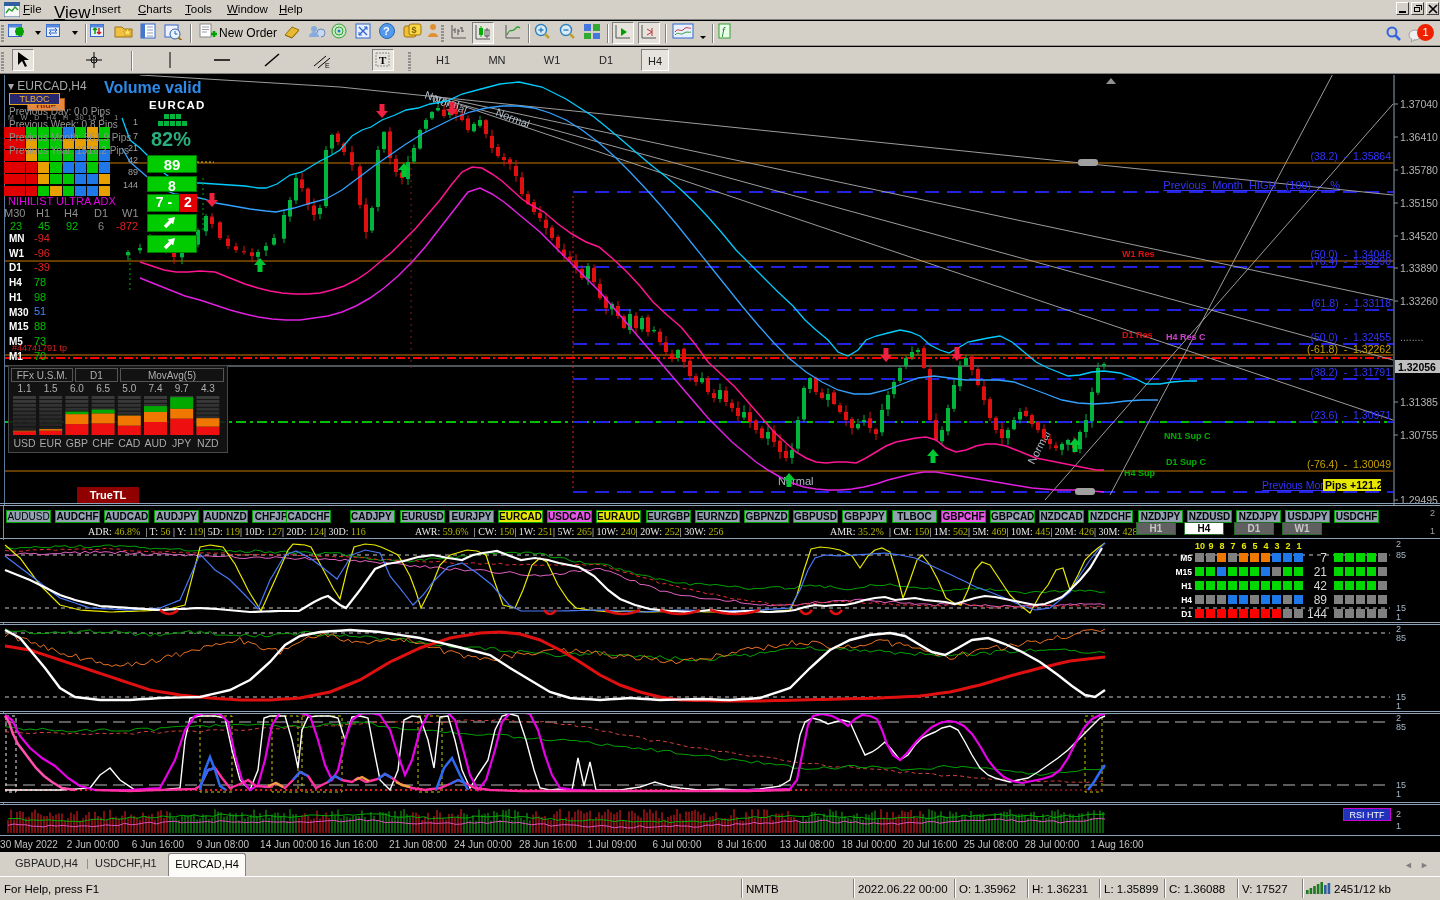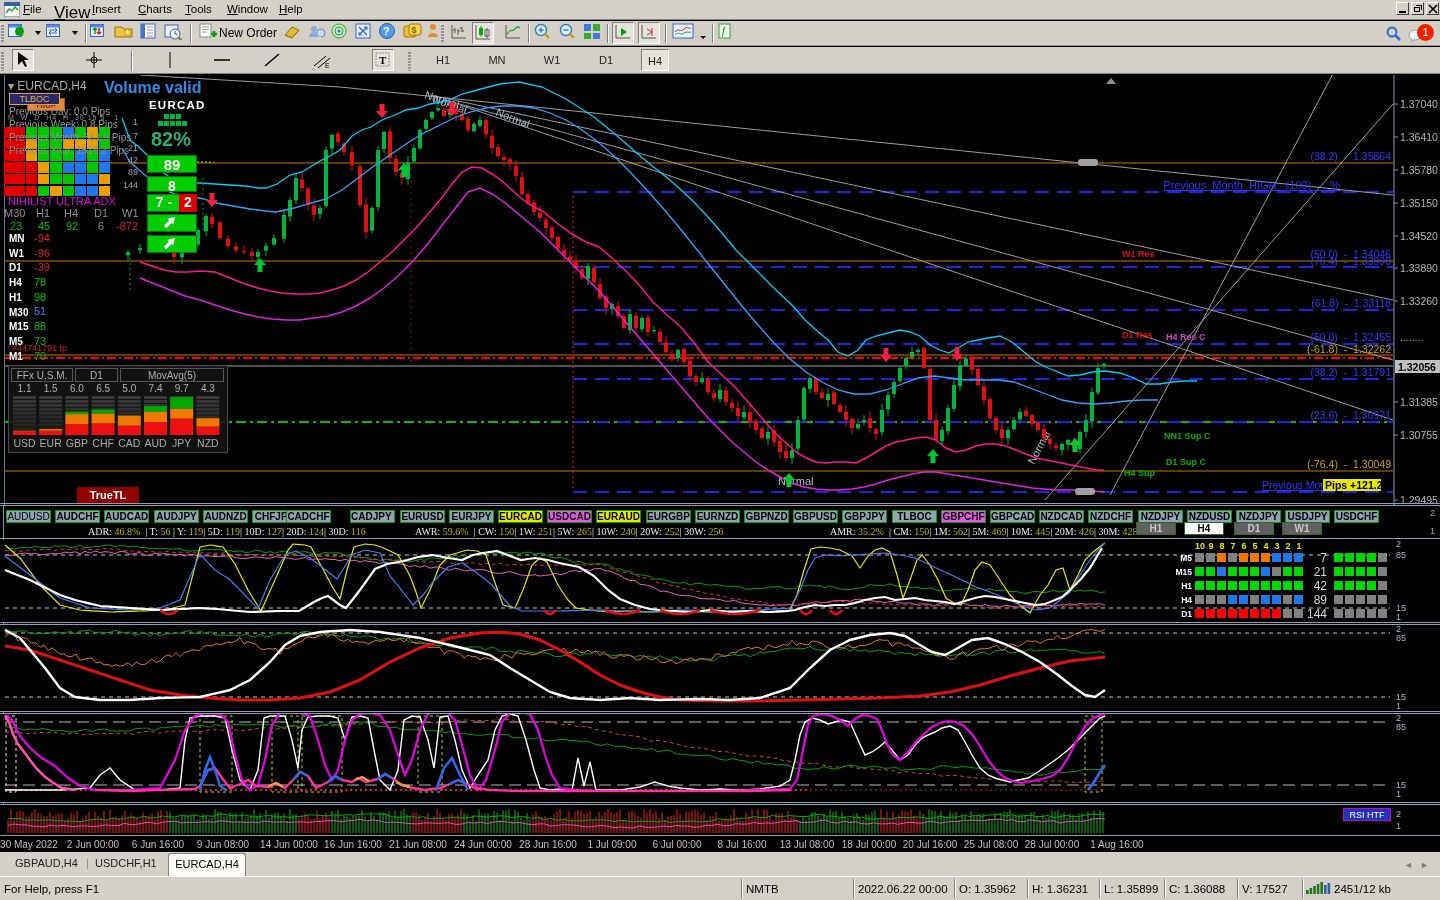--- a/index.html
+++ b/index.html
@@ -1457,21 +1457,21 @@
       <line x1="1103" y1="28" x2="1103" y2="7.0" stroke="#0A5A0A" stroke-width="2"></line>
       <polyline points="8.0,13.7 14.0,13.5 20.0,13.5 26.0,15.5 32.0,14.9 38.0,15.3 44.0,15.1 50.0,14.9 56.0,15.9 62.0,15.7 68.0,16.3 74.0,16.2 80.0,16.8 86.4,15.5 92.7,14.4 99.1,14.1 105.5,15.1 111.8,13.4 118.2,14.2 124.5,13.7 130.9,12.0 137.3,13.4 143.6,11.2 150.0,12.9 156.4,12.6 162.7,11.0 169.1,12.0 175.5,11.8 181.8,10.2 188.2,11.3 194.5,9.8 200.9,11.5 207.3,10.8 213.6,11.3 220.0,8.9 226.4,9.7 232.7,10.7 239.1,10.8 245.5,10.0 251.8,11.8 258.2,11.9 264.5,10.8 270.9,10.6 277.3,12.0 283.6,11.6 290.0,12.4 296.4,11.7 302.7,11.2 309.1,10.0 315.5,10.0 321.8,10.5 328.2,10.9 334.5,9.9 340.9,10.4 347.3,9.6 353.6,10.2 360.0,9.4 366.4,8.9 372.7,8.9 379.1,9.0 385.5,9.3 391.8,11.7 398.2,12.1 404.5,12.1 410.9,11.0 417.3,12.7 423.6,11.7 430.0,13.9 436.4,13.2 442.7,13.2 449.1,12.7 455.5,12.1 461.8,12.9 468.2,13.0 474.5,11.1 480.9,11.4 487.3,11.9 493.6,11.6 500.0,10.8 506.4,11.2 512.7,12.8 519.1,11.6 525.5,11.8 531.8,13.3 538.2,12.6 544.5,14.5 550.9,13.5 557.3,15.3 563.6,14.3 570.0,15.9 576.4,15.8 582.7,15.9 589.1,14.9 595.5,14.9 601.8,14.8 608.2,15.3 614.5,16.7 620.9,15.4 627.3,16.0 633.6,17.0 640.0,16.2 646.0,16.5 652.0,16.1 658.0,17.1 664.0,15.7 670.0,17.7 676.0,16.6 682.0,16.8 688.0,16.3 694.0,16.1 700.0,17.1 706.0,16.5 712.0,16.0 718.0,13.7 724.0,14.6 730.0,15.1 736.0,13.9 742.0,13.2 748.0,13.2 754.0,11.6 760.0,12.5 766.0,12.5 772.0,10.6 778.0,11.4 784.0,11.4 790.0,10.6 796.0,11.2 802.0,11.6 808.0,11.4 814.0,9.7 820.0,9.2 826.0,11.2 832.0,11.1 838.0,12.0 844.0,12.5 850.0,11.5 856.0,12.6 862.0,12.3 868.0,13.9 874.0,14.1 880.0,13.4 886.0,13.8 892.0,13.8 898.0,12.8 904.0,12.4 910.0,12.9 916.0,11.8 922.0,12.6 928.0,13.5 934.0,13.0 940.0,10.9 946.0,12.6 952.0,12.1 958.0,11.9 964.0,10.1 970.0,11.6 976.0,10.1 982.0,11.3 988.0,10.0 994.0,9.9 1000.0,9.2 1006.0,11.1 1012.0,9.7 1018.0,11.5 1024.0,10.8 1030.0,10.2 1036.0,11.6 1042.0,11.5 1048.0,10.5 1054.0,12.6 1060.0,11.5 1066.4,10.4 1072.9,11.8 1079.3,11.3 1085.7,10.0 1092.1,9.1 1098.6,9.5 1105.0,9.0" fill="none" stroke="#00B000" stroke-width="1"></polyline>
       <polyline points="8.0,20.3 14.0,19.0 20.0,19.8 26.0,19.8 32.0,21.2 38.0,21.3 44.0,21.9 50.0,20.2 56.0,21.1 62.0,20.4 68.0,21.0 74.0,21.8 80.0,20.9 86.4,20.9 92.7,21.6 99.1,21.0 105.5,19.9 111.8,20.4 118.2,20.6 124.5,18.3 130.9,19.8 137.3,19.2 143.6,18.0 150.0,17.2 156.4,18.9 162.7,17.2 169.1,16.5 175.5,16.3 181.8,17.9 188.2,17.2 194.5,17.5 200.9,17.1 207.3,16.5 213.6,17.3 220.0,15.7 226.4,16.3 232.7,17.2 239.1,16.8 245.5,17.6 251.8,17.1 258.2,17.6 264.5,16.2 270.9,16.8 277.3,17.1 283.6,16.8 290.0,17.4 296.4,16.8 302.7,16.9 309.1,17.5 315.5,16.6 321.8,16.3 328.2,15.7 334.5,15.5 340.9,16.9 347.3,15.9 353.6,15.5 360.0,14.2 366.4,15.9 372.7,14.9 379.1,15.8 385.5,17.6 391.8,17.2 398.2,17.3 404.5,18.0 410.9,18.7 417.3,18.9 423.6,18.0 430.0,17.9 436.4,18.4 442.7,18.1 449.1,17.8 455.5,19.3 461.8,19.0 468.2,17.5 474.5,18.1 480.9,17.3 487.3,18.4 493.6,17.1 500.0,16.4 506.4,16.8 512.7,17.9 519.1,17.5 525.5,18.7 531.8,19.8 538.2,18.9 544.5,18.9 550.9,21.1 557.3,20.3 563.6,19.7 570.0,19.9 576.4,20.2 582.7,21.5 589.1,22.0 595.5,21.2 601.8,20.4 608.2,21.3 614.5,22.8 620.9,21.8 627.3,22.9 633.6,22.8 640.0,20.8 646.0,22.4 652.0,22.2 658.0,21.8 664.0,21.0 670.0,21.8 676.0,20.5 682.0,21.1 688.0,21.1 694.0,22.2 700.0,21.9 706.0,20.1 712.0,20.4 718.0,19.3 724.0,20.8 730.0,20.4 736.0,18.7 742.0,19.2 748.0,18.9 754.0,17.5 760.0,18.6 766.0,17.9 772.0,18.3 778.0,17.5 784.0,16.0 790.0,16.6 796.0,15.6 802.0,17.6 808.0,17.3 814.0,17.0 820.0,15.5 826.0,15.2 832.0,17.5 838.0,18.0 844.0,16.2 850.0,17.5 856.0,16.8 862.0,18.7 868.0,19.0 874.0,17.8 880.0,18.9 886.0,18.9 892.0,18.0 898.0,19.3 904.0,18.0 910.0,17.3 916.0,17.9 922.0,18.2 928.0,16.7 934.0,16.7 940.0,18.2 946.0,17.2 952.0,16.5 958.0,16.4 964.0,15.3 970.0,15.3 976.0,15.4 982.0,15.8 988.0,14.8 994.0,14.5 1000.0,14.0 1006.0,15.5 1012.0,14.7 1018.0,16.6 1024.0,16.7 1030.0,15.0 1036.0,15.6 1042.0,16.8 1048.0,15.9 1054.0,15.9 1060.0,18.0 1066.4,16.7 1072.9,16.1 1079.3,16.4 1085.7,16.0 1092.1,14.1 1098.6,13.5 1105.0,14.0" fill="none" stroke="#E050C0" stroke-width="1"></polyline>
     </svg><div class="abs" style="left:1343px;top:3px;width:48px;height:13px;background:#2233BB;border:1px solid #CC00CC;color:#fff;font-size:9px;text-align:center;line-height:12px">RSI HTF</div><div class="abs" style="left:1396px;top:4px;color:#A8B8C8;font-size:9px">2</div><div class="abs" style="left:1396px;top:16px;color:#A8B8C8;font-size:9px">1</div></div>
 <div class="abs" style="left:0;top:835px;width:1440px;height:17px;background:#000;border-top:1px solid #8CA0B8">
     <div class="abs" style="left:-4px;top:3px;width:66px;text-align:center;color:#C0C0C0;font-size:10px;white-space:nowrap">30 May 2022</div>
     <div class="abs" style="left:60px;top:3px;width:66px;text-align:center;color:#C0C0C0;font-size:10px;white-space:nowrap">2 Jun 00:00</div>
     <div class="abs" style="left:125px;top:3px;width:66px;text-align:center;color:#C0C0C0;font-size:10px;white-space:nowrap">6 Jun 16:00</div>
     <div class="abs" style="left:190px;top:3px;width:66px;text-align:center;color:#C0C0C0;font-size:10px;white-space:nowrap">9 Jun 08:00</div>
     <div class="abs" style="left:256px;top:3px;width:66px;text-align:center;color:#C0C0C0;font-size:10px;white-space:nowrap">14 Jun 00:00</div>
-    <div class="abs" style="left:320px;top:3px;width:66px;text-align:center;color:#C0C0C0;font-size:10px;white-space:nowrap">16 Jun 16:00</div>
+    <div class="abs" style="left:320px;top:3px;width:66px;text-align:left;color:#C0C0C0;font-size:10px;white-space:nowrap">16 Jun 16:00</div>
     <div class="abs" style="left:385px;top:3px;width:66px;text-align:center;color:#C0C0C0;font-size:10px;white-space:nowrap">21 Jun 08:00</div>
     <div class="abs" style="left:450px;top:3px;width:66px;text-align:center;color:#C0C0C0;font-size:10px;white-space:nowrap">24 Jun 00:00</div>
     <div class="abs" style="left:515px;top:3px;width:66px;text-align:center;color:#C0C0C0;font-size:10px;white-space:nowrap">28 Jun 16:00</div>
     <div class="abs" style="left:579px;top:3px;width:66px;text-align:center;color:#C0C0C0;font-size:10px;white-space:nowrap">1 Jul 09:00</div>
     <div class="abs" style="left:644px;top:3px;width:66px;text-align:center;color:#C0C0C0;font-size:10px;white-space:nowrap">6 Jul 00:00</div>
     <div class="abs" style="left:709px;top:3px;width:66px;text-align:center;color:#C0C0C0;font-size:10px;white-space:nowrap">8 Jul 16:00</div>
     <div class="abs" style="left:774px;top:3px;width:66px;text-align:center;color:#C0C0C0;font-size:10px;white-space:nowrap">13 Jul 08:00</div>
     <div class="abs" style="left:836px;top:3px;width:66px;text-align:center;color:#C0C0C0;font-size:10px;white-space:nowrap">18 Jul 00:00</div>
     <div class="abs" style="left:897px;top:3px;width:66px;text-align:center;color:#C0C0C0;font-size:10px;white-space:nowrap">20 Jul 16:00</div>
     <div class="abs" style="left:958px;top:3px;width:66px;text-align:center;color:#C0C0C0;font-size:10px;white-space:nowrap">25 Jul 08:00</div>

